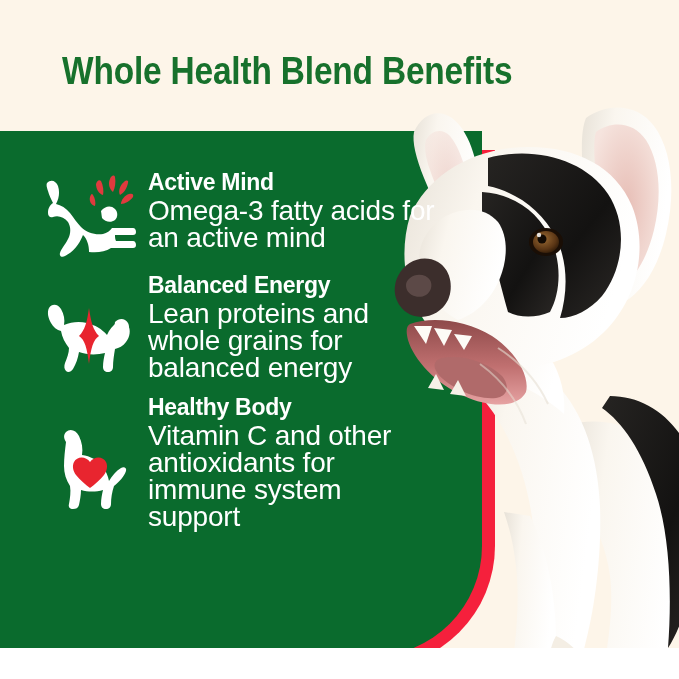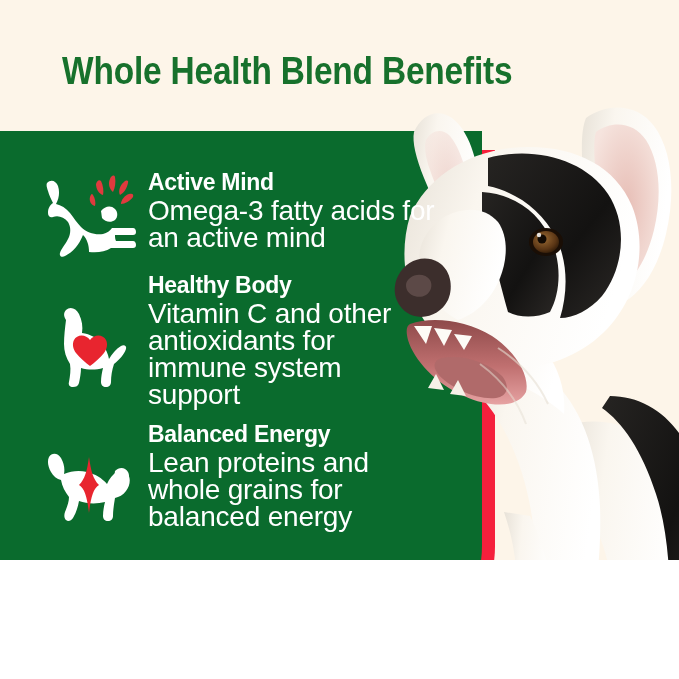--- a/index.html
+++ b/index.html
@@ -8,21 +8,21 @@
   }
   body {
     width: 679px;
     height: 679px;
     overflow: hidden;
     font-family: "Liberation Sans", sans-serif;
   }
   #stage {
     position: relative;
     width: 679px;
-    height: 560px;
+    height: 648px;
     background: #FDF5E9;
     overflow: hidden;
   }
 
   
   #page-title {
     position: absolute;
     left: 62px;
     top: 48px;
     width: 560px;
@@ -245,61 +245,20 @@
         </svg>
       </div>
       <div class="benefit-text">
         <p class="benefit-heading">Active Mind</p>
         <p class="benefit-body">Omega-3 fatty acids for an active mind</p>
       </div>
     </div>
 
     <div class="benefit-row">
       <div class="benefit-icon">
-        <svg width="86" height="86" viewBox="0 0 86 86" xmlns="http://www.w3.org/2000/svg">
-          <path fill="#FFFFFF" d="M20 6
-            C24 2 30 4 33 10
-            C36 16 37 23 36 29
-            C44 30 52 34 57 41
-            C60 45 62 50 63 55
-            C66 50 70 45 75 42
-            C78 40 81 42 80 45
-            C78 51 73 56 68 60
-            C66 66 65 72 65 78
-            C65 81 63 83 60 83
-            C57 83 55 81 55 78
-            C55 73 56 68 57 64
-            C50 66 42 66 35 64
-            C35 69 34 74 33 79
-            C32 82 30 83 27 83
-            C24 83 22 81 23 78
-            C24 72 25 66 24 60
-            C20 54 18 47 18 40
-            C18 32 19 24 20 16
-            C18 13 17 9 20 6 Z"></path>
-
-          <path fill="#FFFFFF" d="M22 8 C26 12 30 18 32 25 C28 24 24 20 21 15 Z"></path>
-
-          <path fill="#E8252F" d="M44 36
-            C48 30 57 30 60 36
-            C62 40 61 45 58 49
-            C54 54 48 59 44 62
-            C40 59 34 54 30 49
-            C27 45 26 40 28 36
-            C31 30 40 30 44 36 Z"></path>
-        </svg>
-      </div>
-      <div class="benefit-text">
-        <p class="benefit-heading">Healthy Body</p>
-        <p class="benefit-body">Vitamin C and other antioxidants for immune system support</p>
-      </div>
-    </div>
-
-    <div class="benefit-row">
-      <div class="benefit-icon">
         <svg width="92" height="82" viewBox="0 0 92 82" xmlns="http://www.w3.org/2000/svg">
           <path fill="#FFFFFF" d="M6 16
             C9 11 15 12 18 17
             C21 22 22 28 21 33
             C28 30 36 29 44 31
             C52 33 59 37 64 43
             C66 38 70 33 75 30
             C79 28 83 29 85 33
             C88 38 87 45 83 50
             C80 54 76 56 72 57
@@ -324,14 +283,55 @@
             C44 56 42 48 36 44
             C42 38 44 30 46 16 Z"></path>
         </svg>
       </div>
       <div class="benefit-text">
         <p class="benefit-heading">Balanced Energy</p>
         <p class="benefit-body">Lean proteins and whole grains for balanced energy</p>
       </div>
     </div>
 
+    <div class="benefit-row">
+      <div class="benefit-icon">
+        <svg width="86" height="86" viewBox="0 0 86 86" xmlns="http://www.w3.org/2000/svg">
+          <path fill="#FFFFFF" d="M20 6
+            C24 2 30 4 33 10
+            C36 16 37 23 36 29
+            C44 30 52 34 57 41
+            C60 45 62 50 63 55
+            C66 50 70 45 75 42
+            C78 40 81 42 80 45
+            C78 51 73 56 68 60
+            C66 66 65 72 65 78
+            C65 81 63 83 60 83
+            C57 83 55 81 55 78
+            C55 73 56 68 57 64
+            C50 66 42 66 35 64
+            C35 69 34 74 33 79
+            C32 82 30 83 27 83
+            C24 83 22 81 23 78
+            C24 72 25 66 24 60
+            C20 54 18 47 18 40
+            C18 32 19 24 20 16
+            C18 13 17 9 20 6 Z"></path>
+
+          <path fill="#FFFFFF" d="M22 8 C26 12 30 18 32 25 C28 24 24 20 21 15 Z"></path>
+
+          <path fill="#E8252F" d="M44 36
+            C48 30 57 30 60 36
+            C62 40 61 45 58 49
+            C54 54 48 59 44 62
+            C40 59 34 54 30 49
+            C27 45 26 40 28 36
+            C31 30 40 30 44 36 Z"></path>
+        </svg>
+      </div>
+      <div class="benefit-text">
+        <p class="benefit-heading">Healthy Body</p>
+        <p class="benefit-body">Vitamin C and other antioxidants for immune system support</p>
+      </div>
+    </div>
+
   </div>
 </div>
 
 </body></html>

